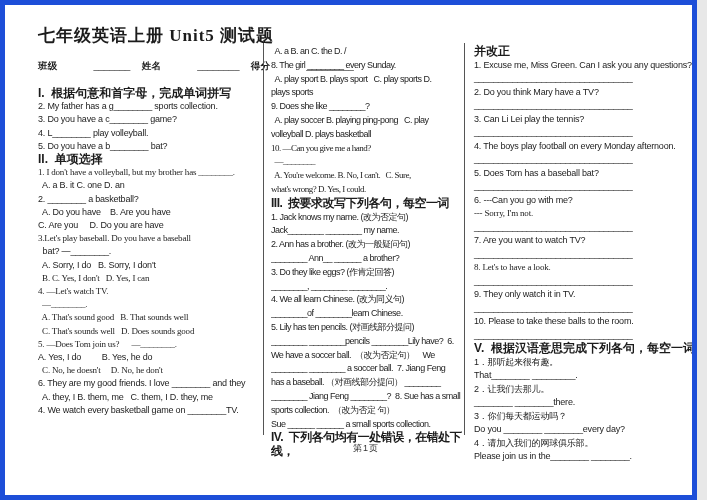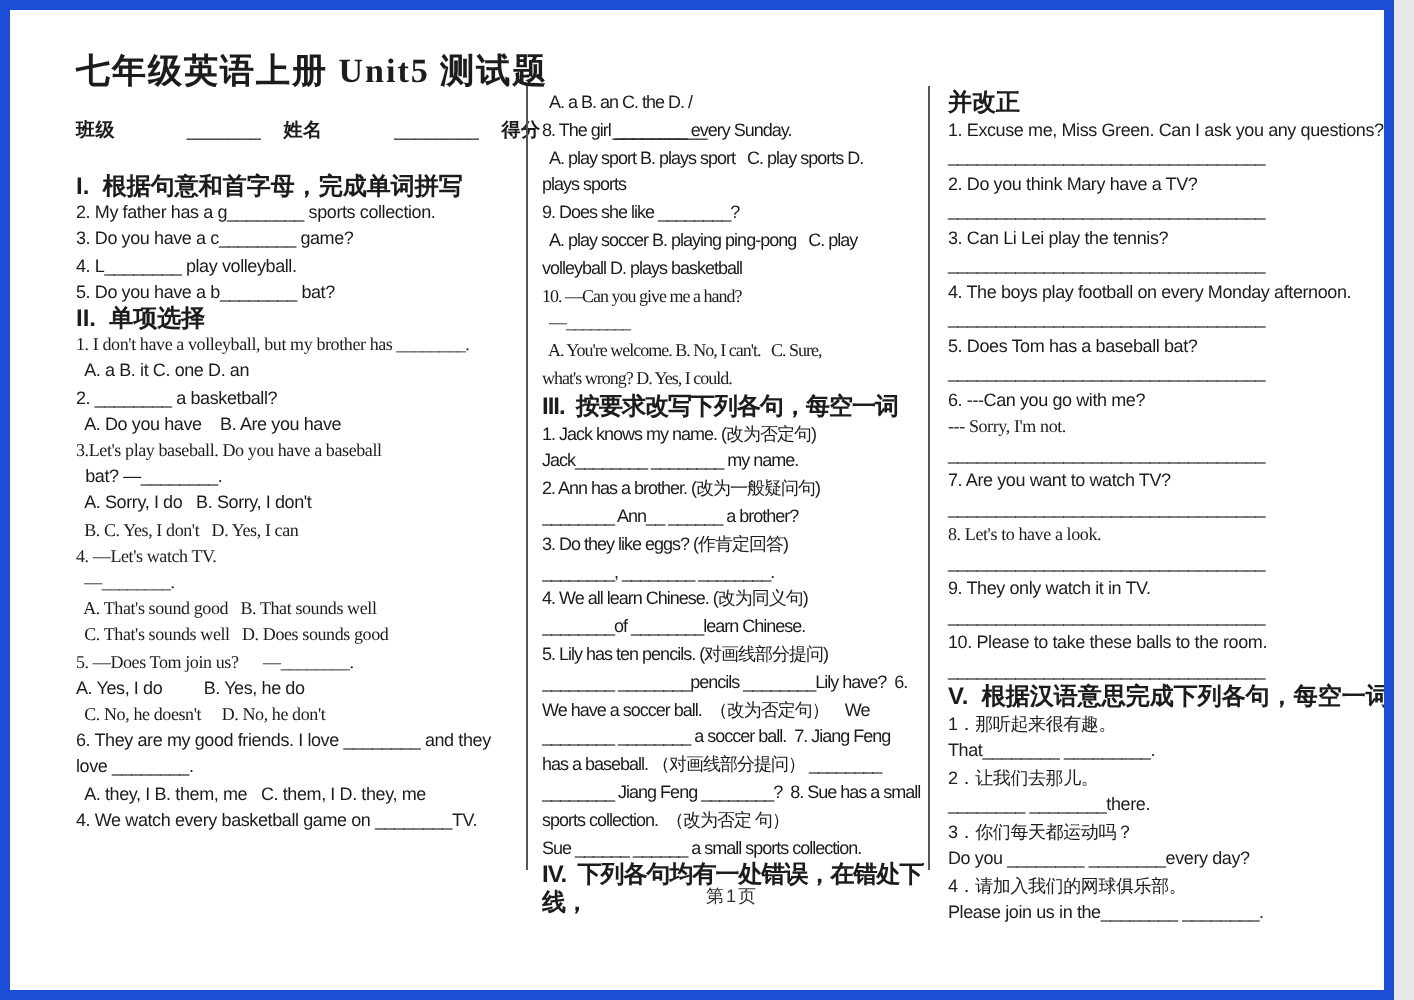--- a/index.html
+++ b/index.html
@@ -48,33 +48,33 @@
         <div class="line bold">I.  根据句意和首字母，完成单词拼写</div>
         <div class="line">2. My father has a g________ sports collection.</div>
         <div class="line">3. Do you have a c________ game?</div>
         <div class="line">4. L________ play volleyball.</div>
         <div class="line">5. Do you have a b________ bat?</div>
         <div class="line bold">II.  单项选择</div>
         <div class="line serif">1. I don't have a volleyball, but my brother has ________.</div>
         <div class="line">  A. a B. it C. one D. an</div>
         <div class="line">2. ________ a basketball?</div>
         <div class="line">  A. Do you have    B. Are you have</div>
+        <div class="line">C. Are you     D. Do you are have</div>
         <div class="line serif">3.Let's play baseball. Do you have a baseball</div>
         <div class="line">  bat? —________.</div>
         <div class="line">  A. Sorry, I do   B. Sorry, I don't</div>
         <div class="line serif">  B. C. Yes, I don't   D. Yes, I can</div>
         <div class="line serif">4. —Let's watch TV.</div>
         <div class="line serif">  —________.</div>
         <div class="line serif">  A. That's sound good   B. That sounds well</div>
         <div class="line serif">  C. That's sounds well   D. Does sounds good</div>
         <div class="line serif">5. —Does Tom join us?      —________.</div>
         <div class="line">A. Yes, I do         B. Yes, he do</div>
         <div class="line serif">  C. No, he doesn't     D. No, he don't</div>
         <div class="line">6. They are my good friends. I love ________ and they</div>
-        <div class="line">love ________.</div>
         <div class="line">  A. they, I B. them, me   C. them, I D. they, me</div>
         <div class="line">4. We watch every basketball game on ________TV.</div>
       </div>
   </div>
 
   <div class="divider divider1"></div>
 
   <div class="col col-mid">
     <div class="lines">
         <div class="line">  A. a B. an C. the D. /</div>

